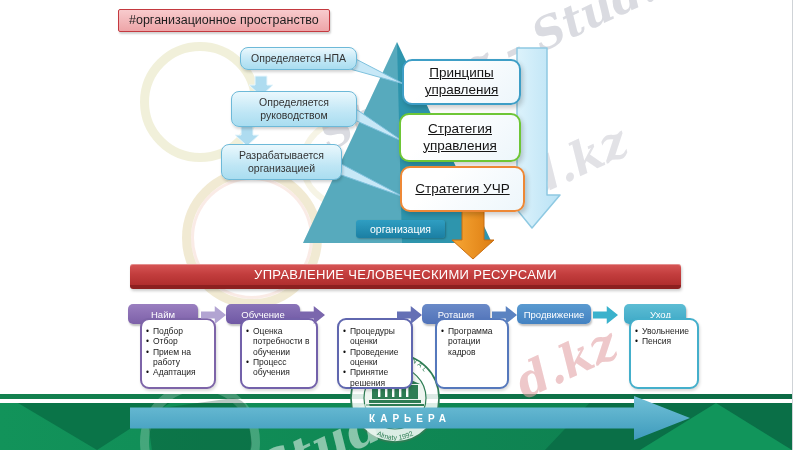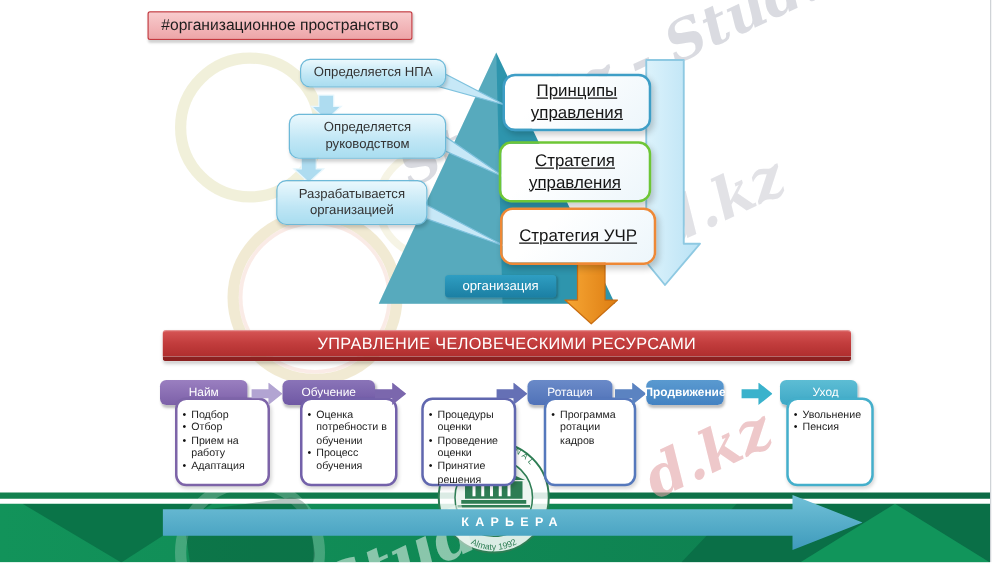--- a/index.html
+++ b/index.html
@@ -78,21 +78,21 @@
   .stage-body li { font-size:8.5px; color:#1c1c1c; line-height:1.22; padding-left:7px; position:relative; }
   .stage-body li::before { content:"•"; position:absolute; left:0; top:0; color:#111; }
   .h1 { left:128px; width:70px; background:linear-gradient(180deg,#9a7fc0,#7c60a8); }
   .b1 { left:140px; width:76px; border:2px solid #7d64a8; }
   .h2 { left:226px; width:74px; background:linear-gradient(180deg,#8a74b8,#6f58a4); }
   .b2 { left:240px; width:78px; border:2px solid #7361aa; }
   .h3 { left:324px; width:72px; background:linear-gradient(180deg,#767cc0,#5c63ac); }
   .b3 { left:337px; width:76px; border:2px solid #6067af; }
   .h4 { left:422px; width:68px; background:linear-gradient(180deg,#6a8ac8,#5072b8); }
   .b4 { left:435px; width:74px; border:2px solid #5578bc; }
-  .h5 { left:517px; width:62px; background:linear-gradient(180deg,#5a9ad0,#4382c2);font-weight:bold; }
+  .h5 { left:517px; width:74px; background:linear-gradient(180deg,#5a9ad0,#4382c2); }
   .b5 { left:529px; width:76px; border:2px solid #4788c6; }
   .h6 { left:624px; width:62px; background:linear-gradient(180deg,#5dbdd4,#3da8c6);padding-left:11px; }
   .b6 { left:629px; width:70px; border:2px solid #44afcb; }
 
   .mini-right { position:absolute; top:306px; width:25px; height:18px;
         clip-path:polygon(0 30%,55% 30%,55% 0,100% 50%,55% 100%,55% 70%,0 70%); }
   .ar1 { left:201px; background:#b2a4d2; }
   .ar2 { left:300px; background:#7b67ad; }
   .ar3 { left:397px; background:#6570b5; }
   .ar4 { left:492px; background:#5b83c1; }

